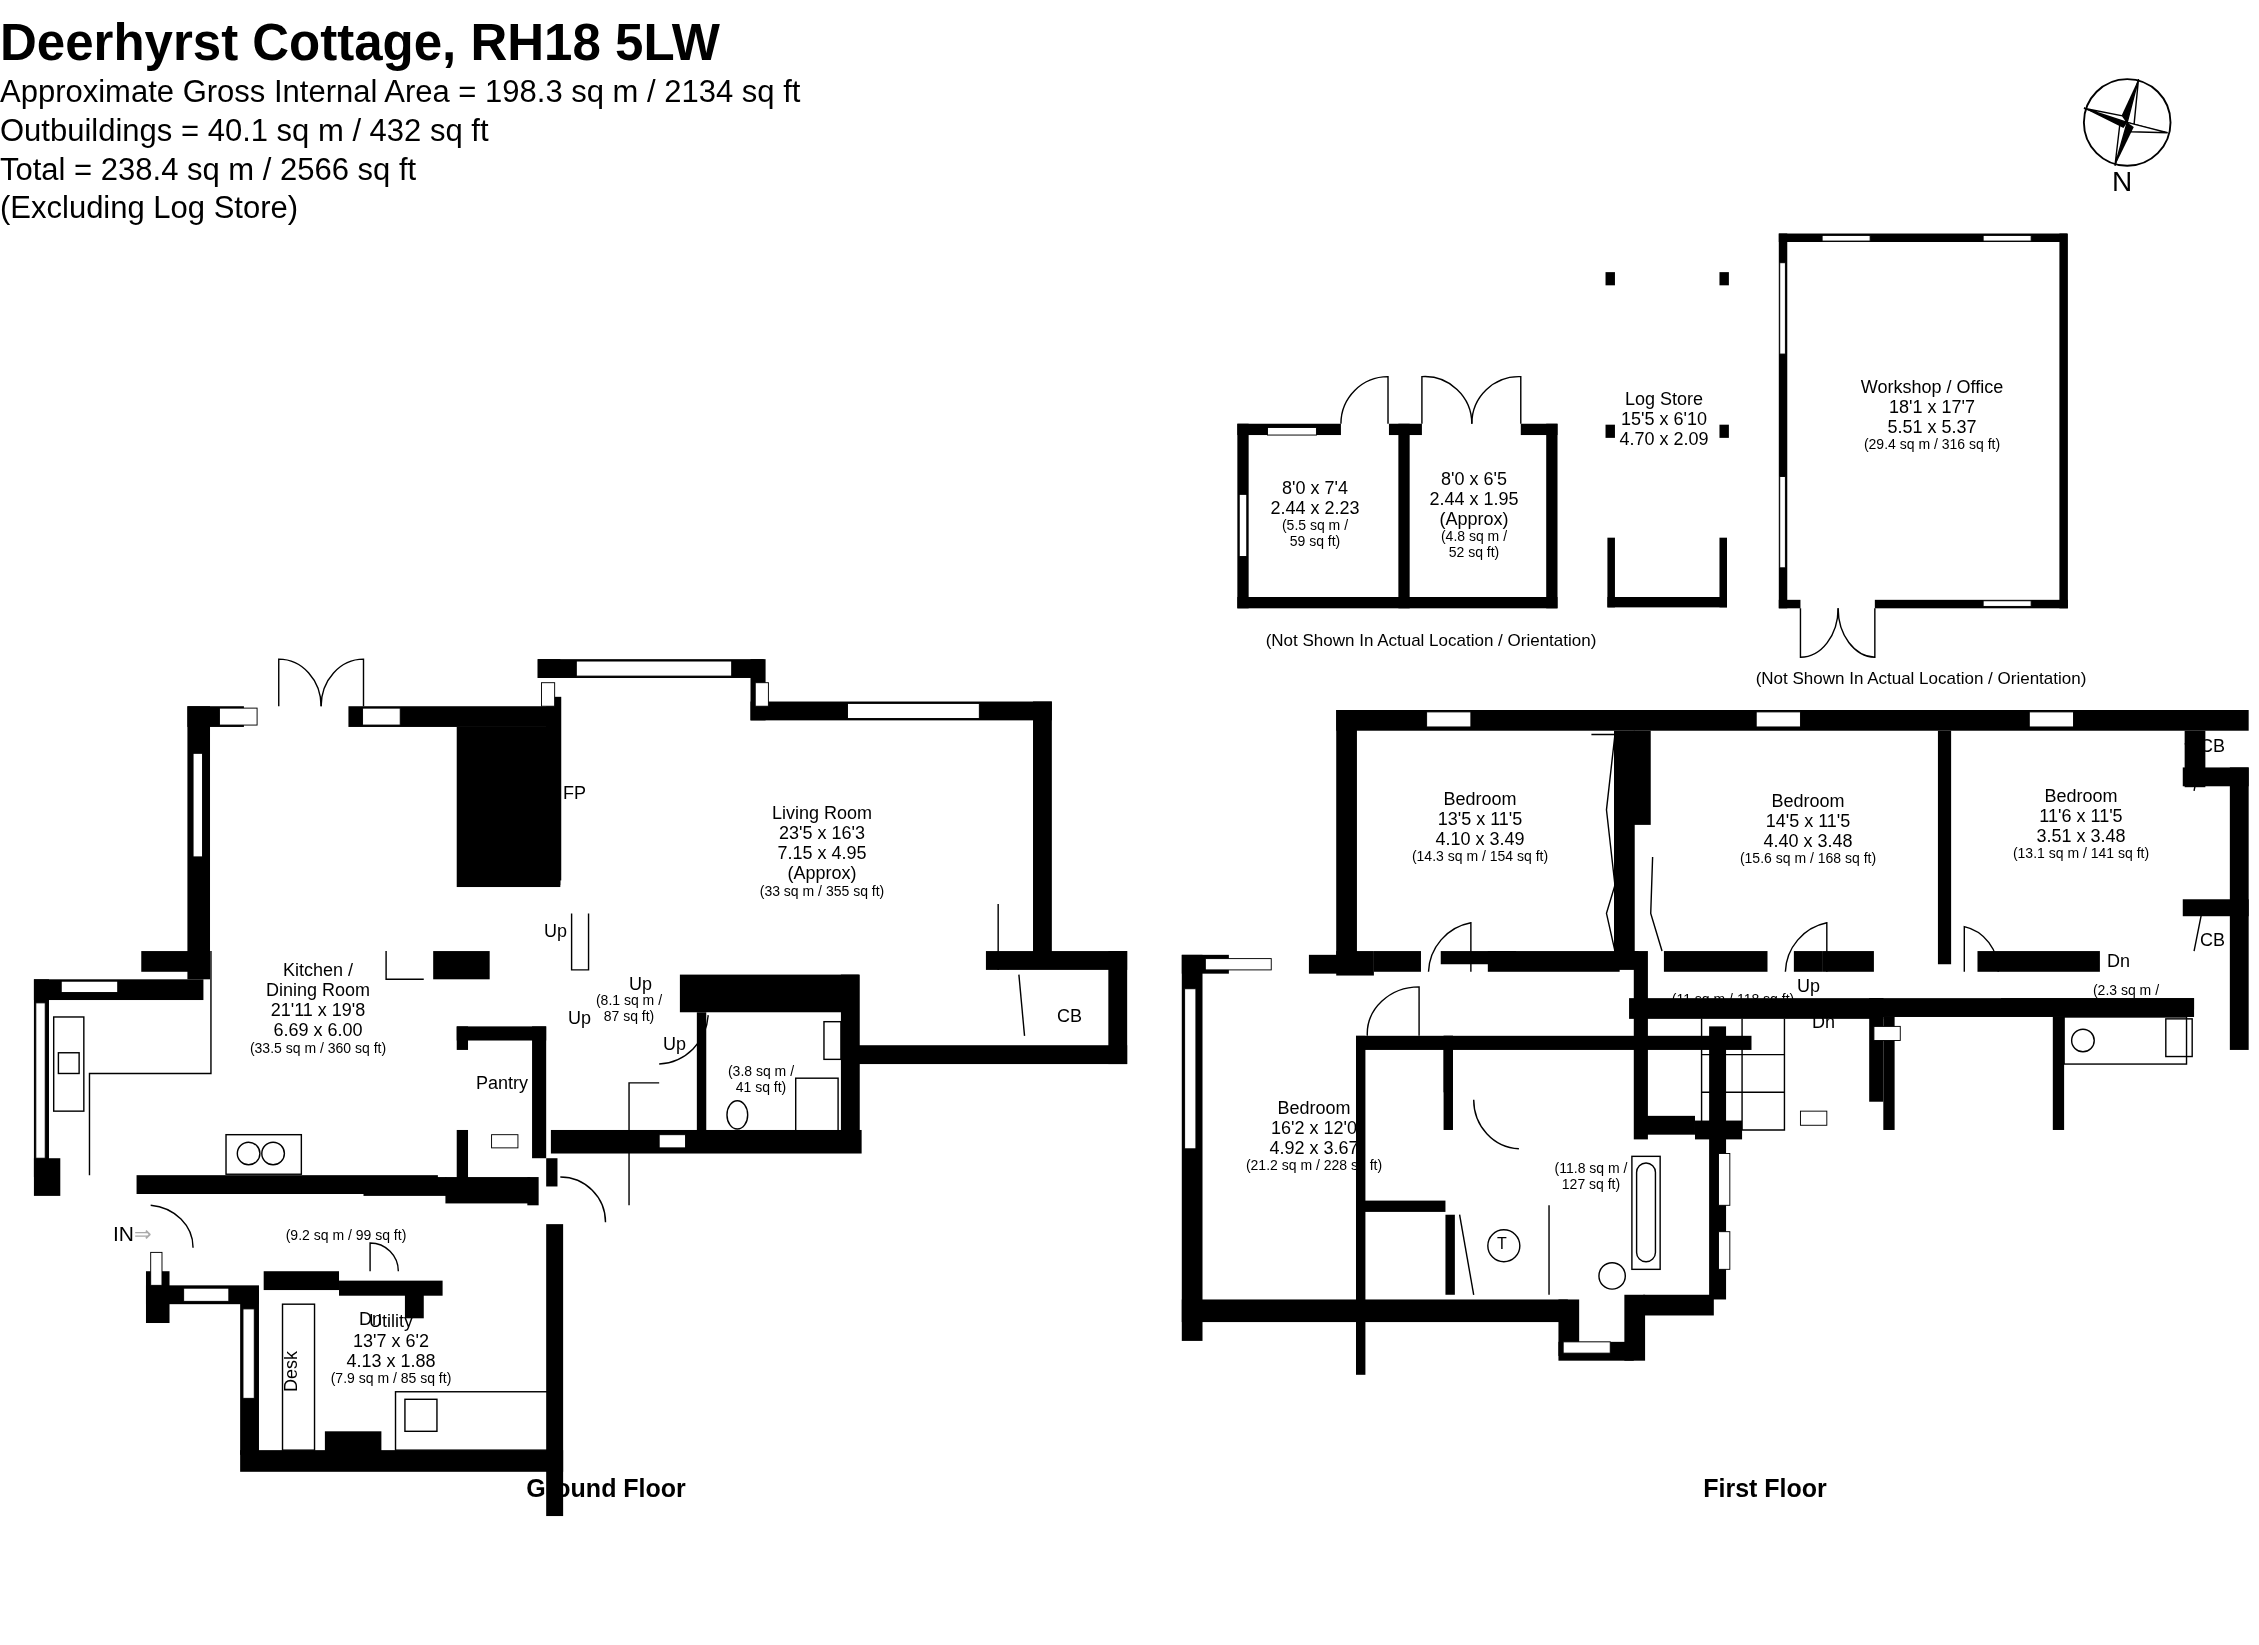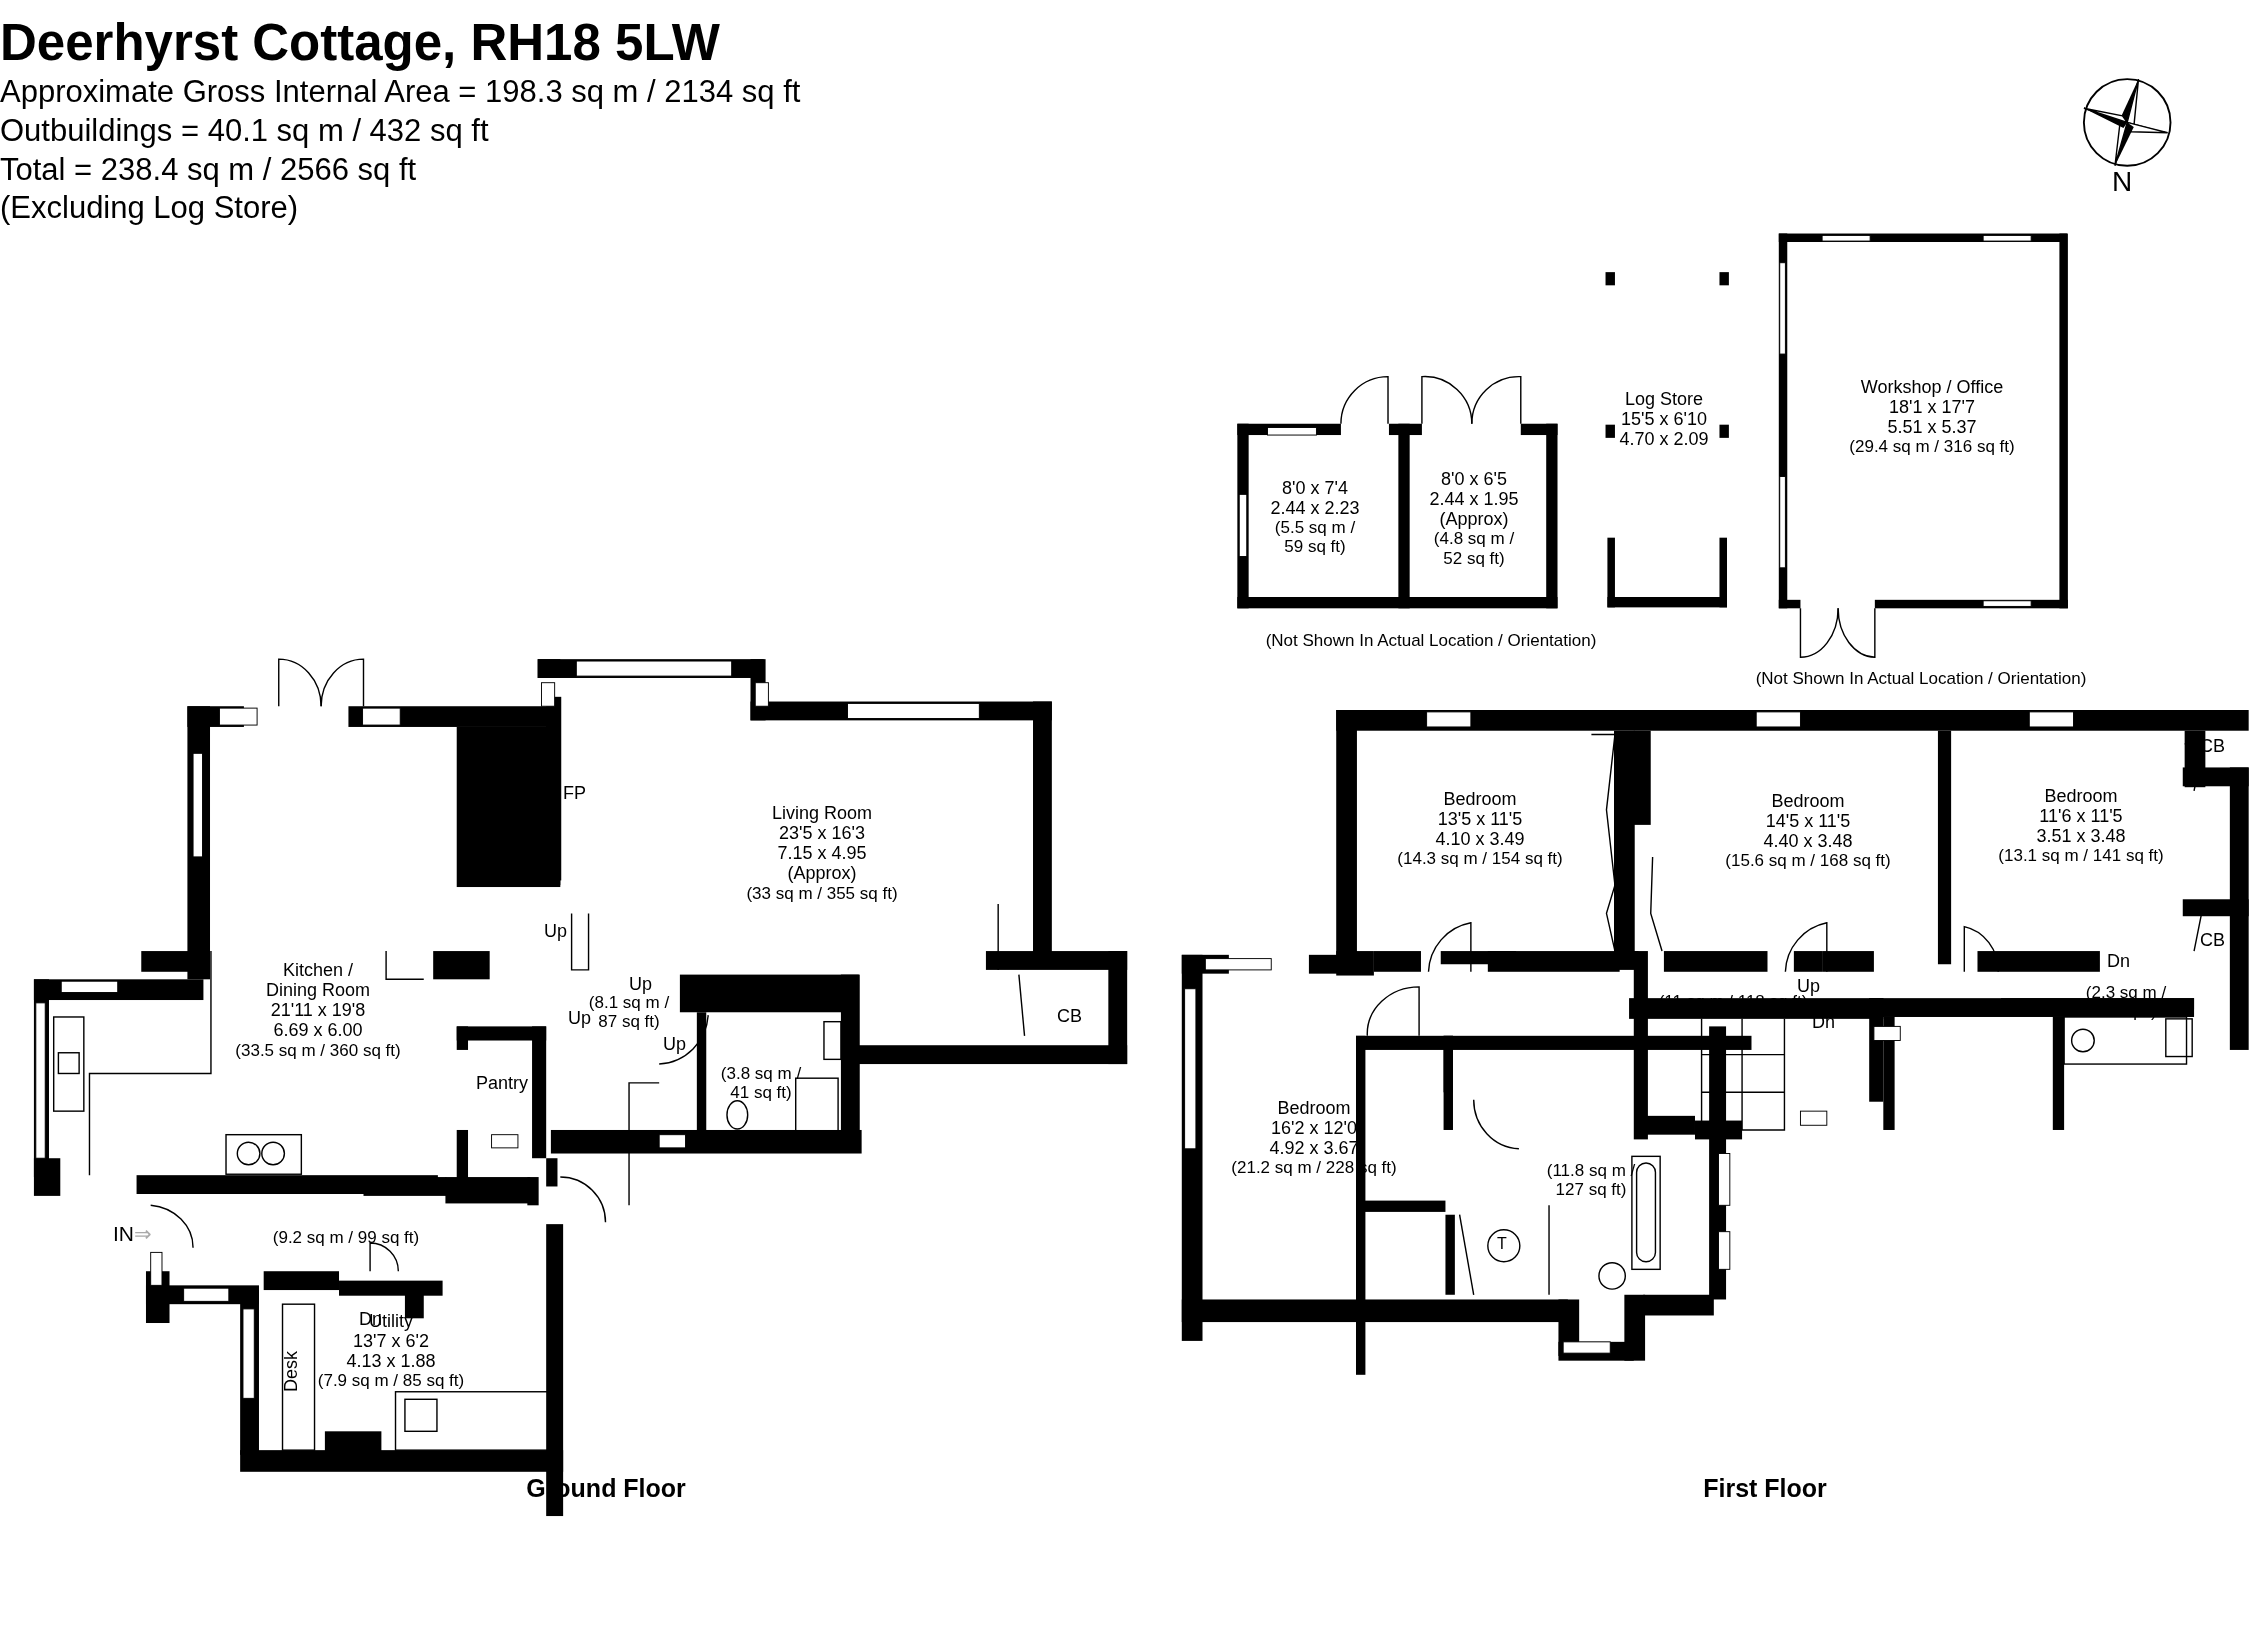--- a/index.html
+++ b/index.html
@@ -5,21 +5,21 @@
   html, body { margin: 0; padding: 0; background: #ffffff; }
   body { width: 2260px; height: 1646px; position: relative; overflow: hidden; font-family: "Liberation Sans", sans-serif; color: #000; }
   .hdr { position: absolute; left: 0; width: 2260px; text-align: left; }
   .title { top: 13px; font-size: 51px; font-weight: bold; letter-spacing: 0px; }
   .sub { font-size: 31px; line-height: 38px; }
   .sub1 { top: 73px; } .sub2 { top: 112px; } .sub3 { top: 151px; } .sub4 { top: 189px; }
   svg.plan { position: absolute; left: 0; top: 0; }
   .lbl { position: absolute; text-align: center; transform: translateX(-50%); white-space: nowrap; line-height: 1.12; }
   .rn { font-size: 18px; }
   .dim { font-size: 18px; }
-  .area { font-size: 17px; }
+  .area { font-size: 14px; }
   .floor-title { position: absolute; font-size: 25px; font-weight: bold; transform: translateX(-50%); }
   .note { position: absolute; font-size: 17px; transform: translateX(-50%); white-space: nowrap; }
   .small { position: absolute; font-size: 18px; }
   .footer { position: absolute; left: 0; width: 1535px; text-align: center; top: 1535px; font-size: 25.4px; line-height: 32px; }
   .compass-n { position: absolute; left: 2112px; top: 166px; font-size: 28px; }
   .vert { position: absolute; font-size: 18px; transform: rotate(-90deg); transform-origin: center; }
 </style>
 </head>
 <body>
 

